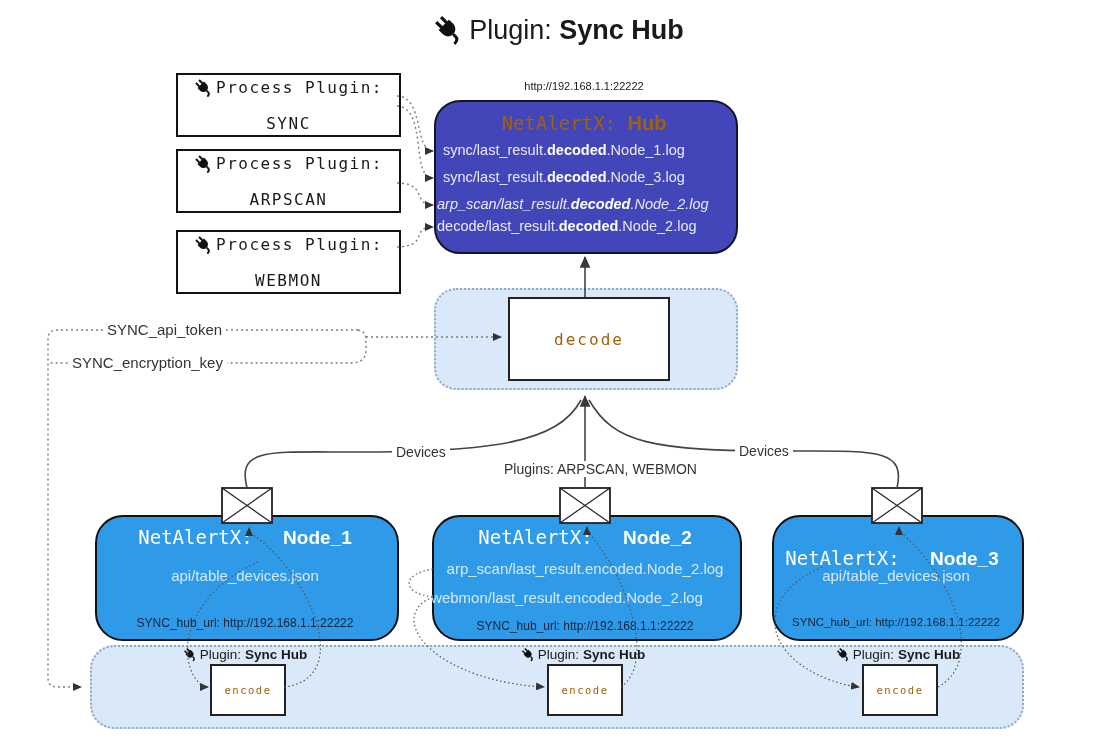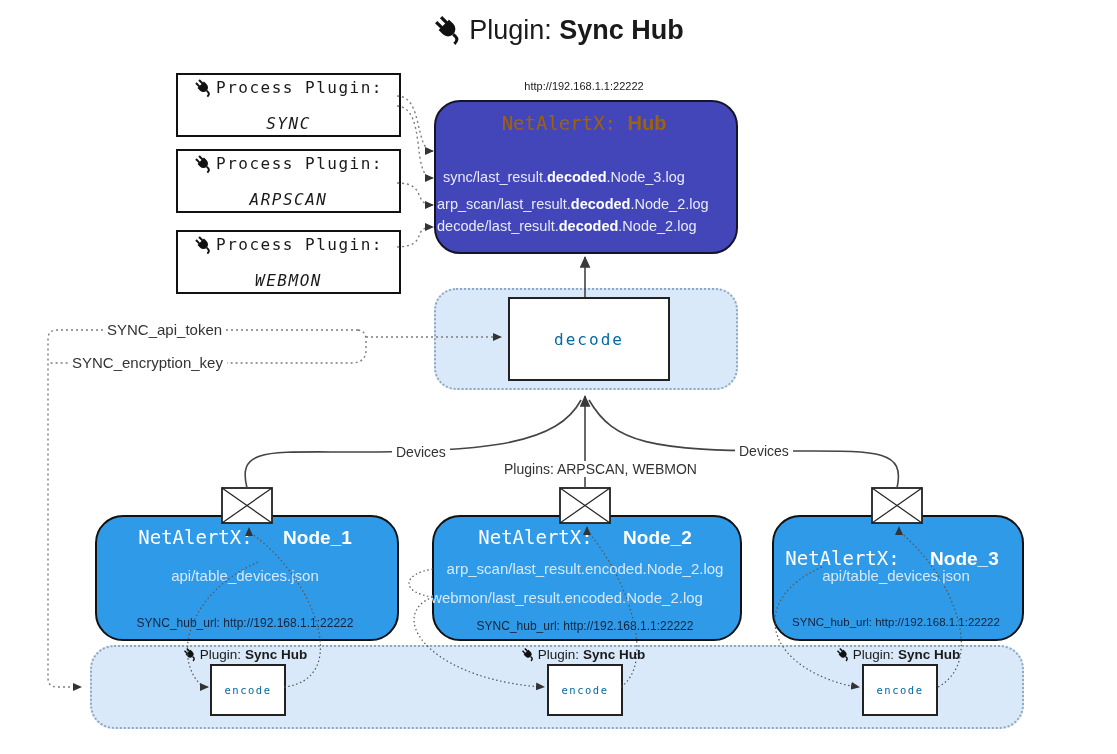--- a/index.html
+++ b/index.html
@@ -9,35 +9,35 @@
   
   .title{top:14px;left:0;width:1117px;text-align:center;font-size:27px;color:#1a1a1a;z-index:2;}
   .title b{font-weight:bold;}
   .plug-l{width:32px;height:32px;vertical-align:-7px;margin-right:4px;}
   .plug-m{width:20px;height:20px;vertical-align:-5px;margin-right:2px;}
   .plug-s{width:15px;height:15px;vertical-align:-3px;margin-right:2px;}
   
   .pbox{left:176px;width:221px;height:60px;background:#fff;border:2px solid #111;z-index:2;
         display:flex;flex-direction:column;align-items:center;justify-content:center;
         font-family:"DejaVu Sans Mono",monospace;font-size:16px;letter-spacing:1.5px;color:#1a1a1a;}
-  .pbox .l2{margin-top:16px;font-style:italic;}
+  .pbox .l2{margin-top:16px;}
   
   .hub{left:434px;top:100px;width:300px;height:150px;background:#4246b8;border:2px solid #15152a;
        border-radius:26px;z-index:2;}
   .huburl{left:434px;top:80px;width:300px;text-align:center;font-size:11px;color:#1a1a1a;z-index:2;}
   .hubtitle{left:434px;top:112px;width:300px;text-align:center;color:#a16207;z-index:2;
             font-family:"DejaVu Sans Mono",monospace;font-size:19px;}
   .hubtitle b{font-family:"Liberation Sans",sans-serif;font-size:20px;}
   .hublog{left:443px;width:290px;color:#e9e9f7;font-size:14.5px;z-index:2;white-space:nowrap;}
   .hublog b{color:#fff;}
   
   .panel{background:#d9e9f9;border:2px dotted #8fa8c0;z-index:1;}
   .decwrap{left:434px;top:288px;width:300px;height:98px;border-radius:22px;}
   .wbox{background:#fff;border:2px solid #222;z-index:2;display:flex;align-items:center;justify-content:center;
-        font-family:"DejaVu Sans Mono",monospace;color:#0369a1;}
+        font-family:"DejaVu Sans Mono",monospace;color:#a16207;}
   .decode{left:508px;top:297px;width:158px;height:80px;font-size:16px;letter-spacing:2px;}
   
   .mask{background:#fff;z-index:6;font-size:14px;color:#333;text-align:center;padding:0 4px;white-space:nowrap;}
   
   .node{top:515px;height:122px;background:#2e9ae8;border:2.5px solid #111;border-radius:28px;z-index:2;}
   .ntitle{top:526px;text-align:center;color:#fff;font-family:"DejaVu Sans Mono",monospace;font-size:19px;z-index:3;white-space:nowrap;}
   .ntitle b{font-family:"Liberation Sans",sans-serif;font-size:19px;padding-left:19px;}
   .nfile{text-align:center;color:#d6e9fc;font-size:15px;z-index:3;white-space:nowrap;}
   .nurl{top:616px;text-align:center;color:#16233b;font-size:12px;z-index:3;white-space:nowrap;}
   
@@ -91,22 +91,23 @@
   <div class="abs pbox" style="top:230px;">
     <div><svg class="plug-m">
           <use href="#plugsym"></use>
         </svg><span>Process Plugin:</span></div>
     <div class="l2">WEBMON</div>
   </div>
 
   <div class="abs huburl">http://192.168.1.1:22222</div>
   <div class="abs hub"></div>
   <div class="abs hubtitle"><span>NetAlertX:</span> <b>Hub</b></div>
+  <div class="abs hublog" style="top:142px;"><span>sync/last_result.</span><b>decoded</b><span>.Node_1.log</span></div>
   <div class="abs hublog" style="top:169px;"><span>sync/last_result.</span><b>decoded</b><span>.Node_3.log</span></div>
-  <div class="abs hublog" style="top:196px;left:437px;"><span>arp_scan/last_result.</span><b>decoded</b><span>.Node_2.log</span></div>
+  <div class="abs hublog" style="top:196px;left:437px;font-style:italic;"><span>arp_scan/last_result.</span><b>decoded</b><span>.Node_2.log</span></div>
   <div class="abs hublog" style="top:218px;left:437px;"><span>decode/last_result.</span><b>decoded</b><span>.Node_2.log</span></div>
 
   <div class="abs panel decwrap"></div>
   <div class="abs wbox decode">
       <span>decode</span>
     </div>
 
   <div class="abs mask" style="left:103px;top:321px;font-size:15px;">SYNC_api_token</div>
   <div class="abs mask" style="left:68px;top:354px;font-size:15px;">SYNC_encryption_key</div>
 

